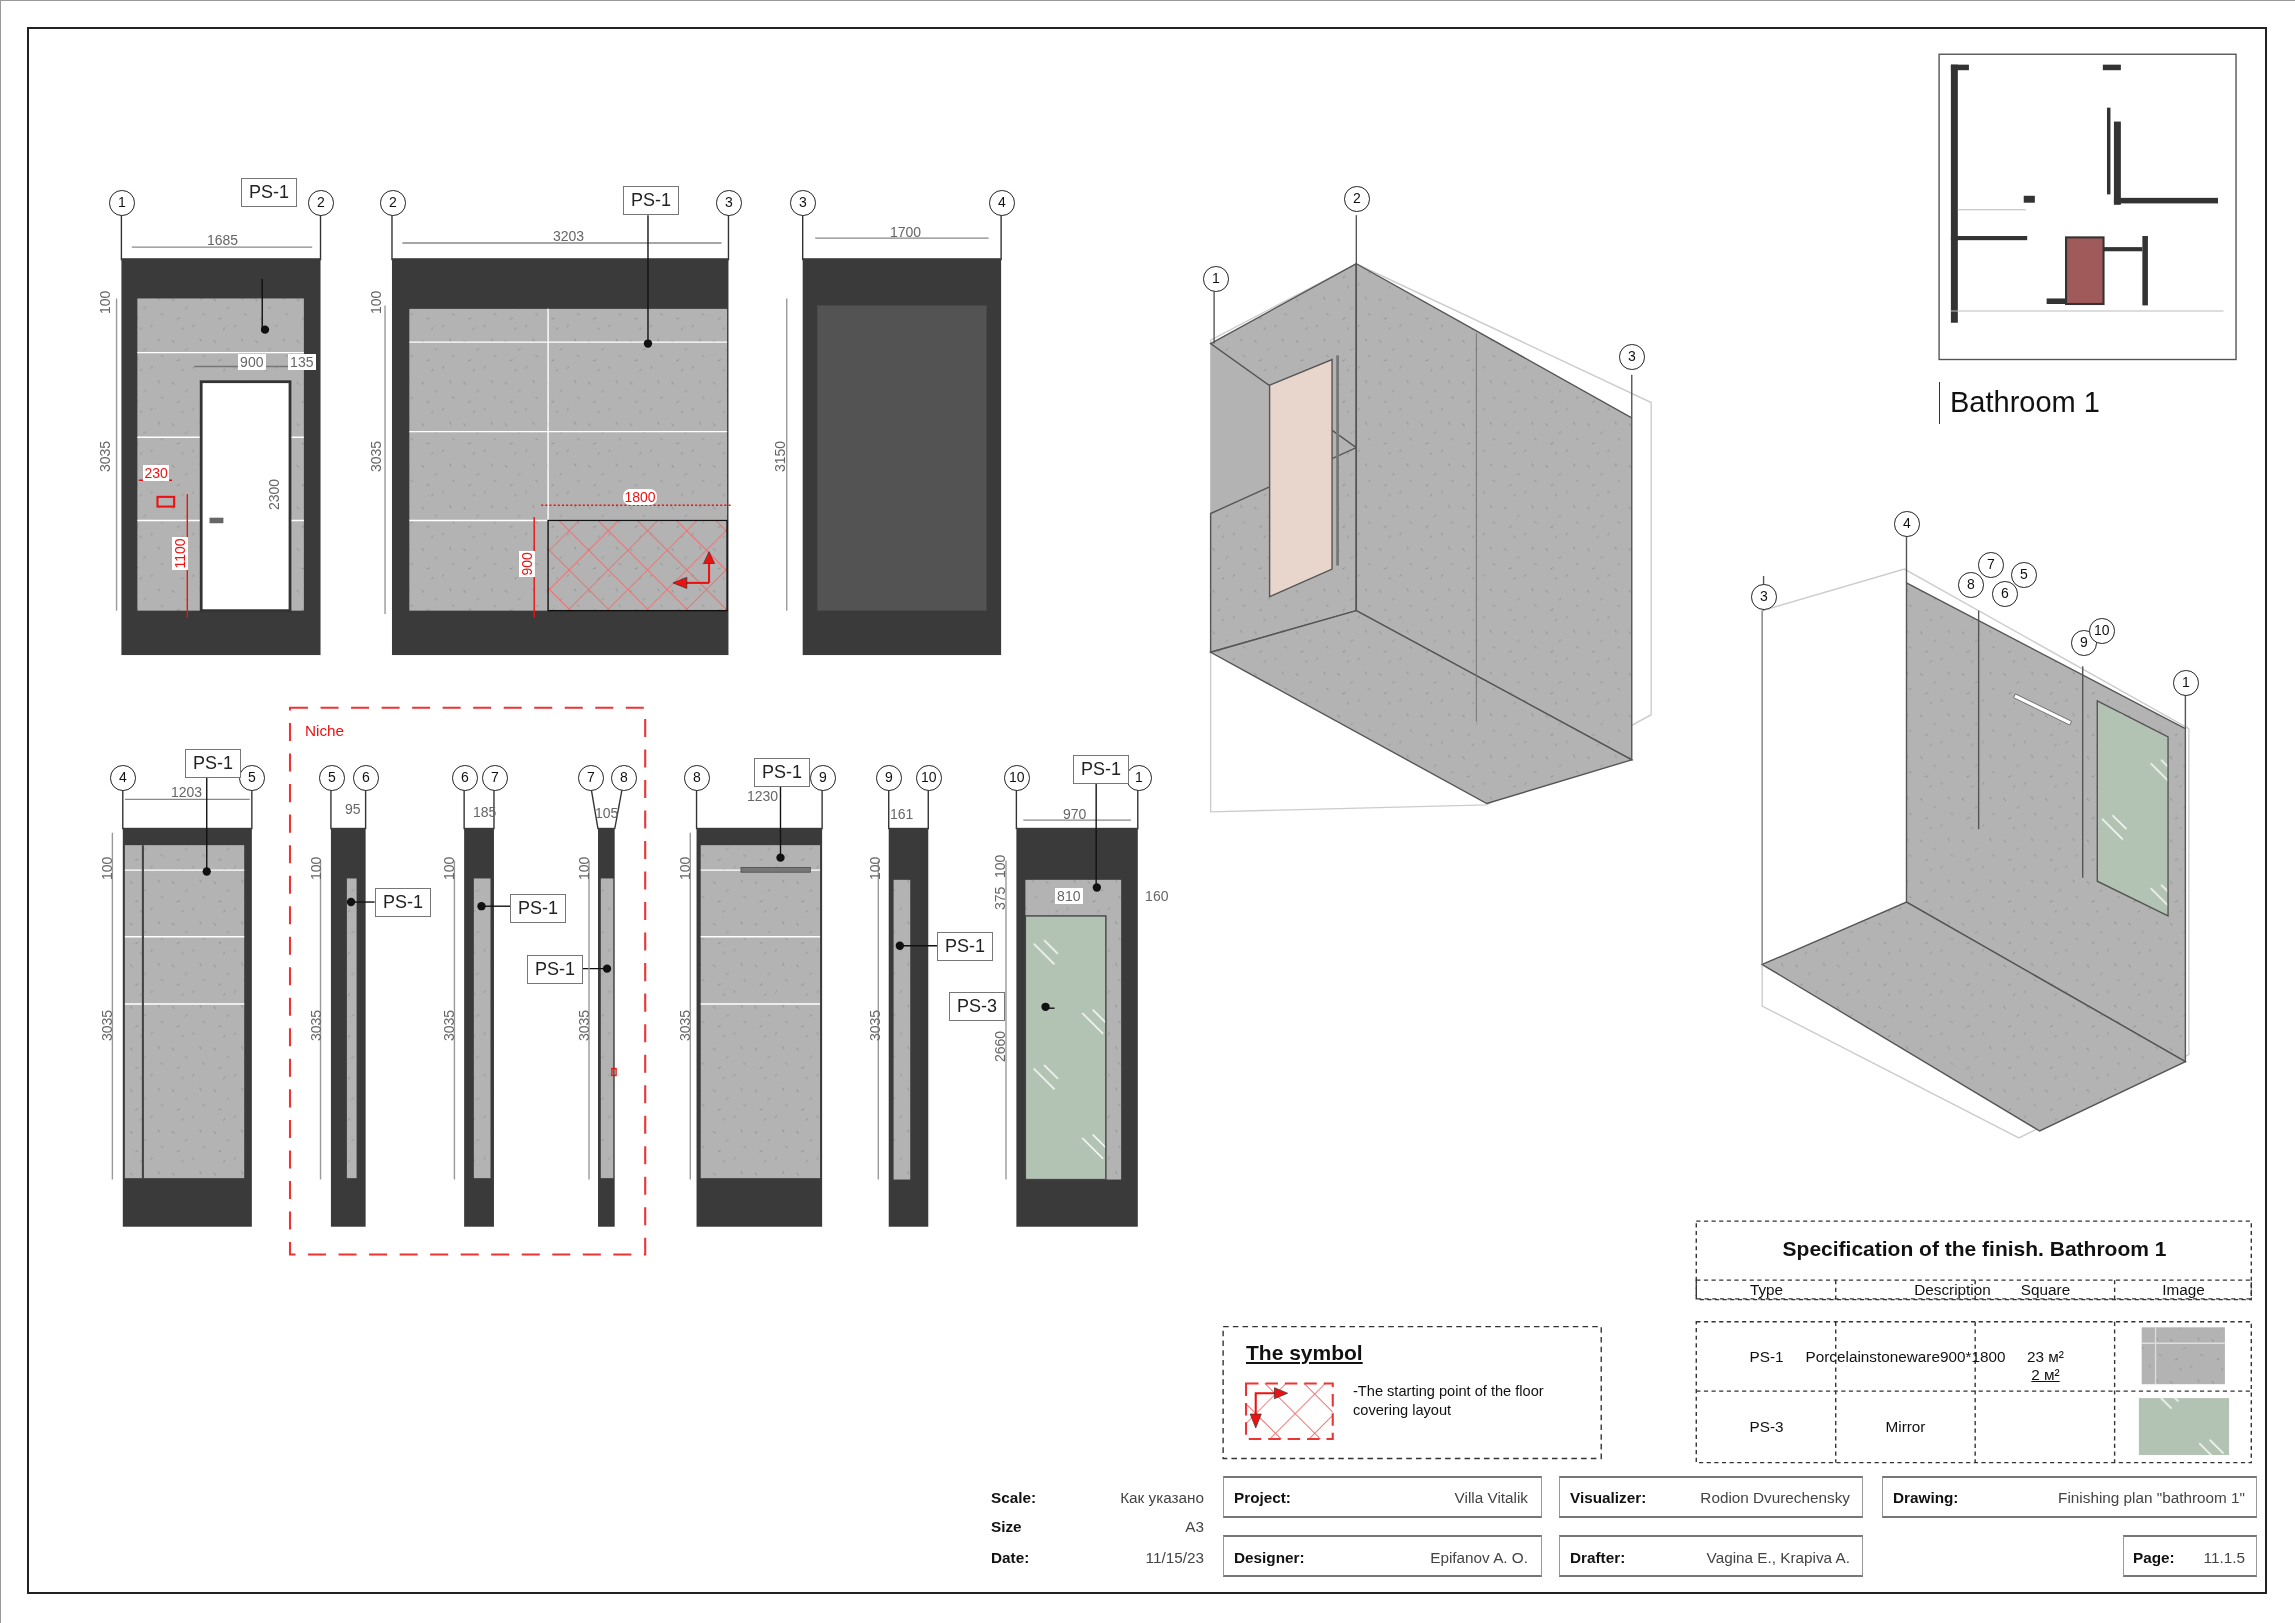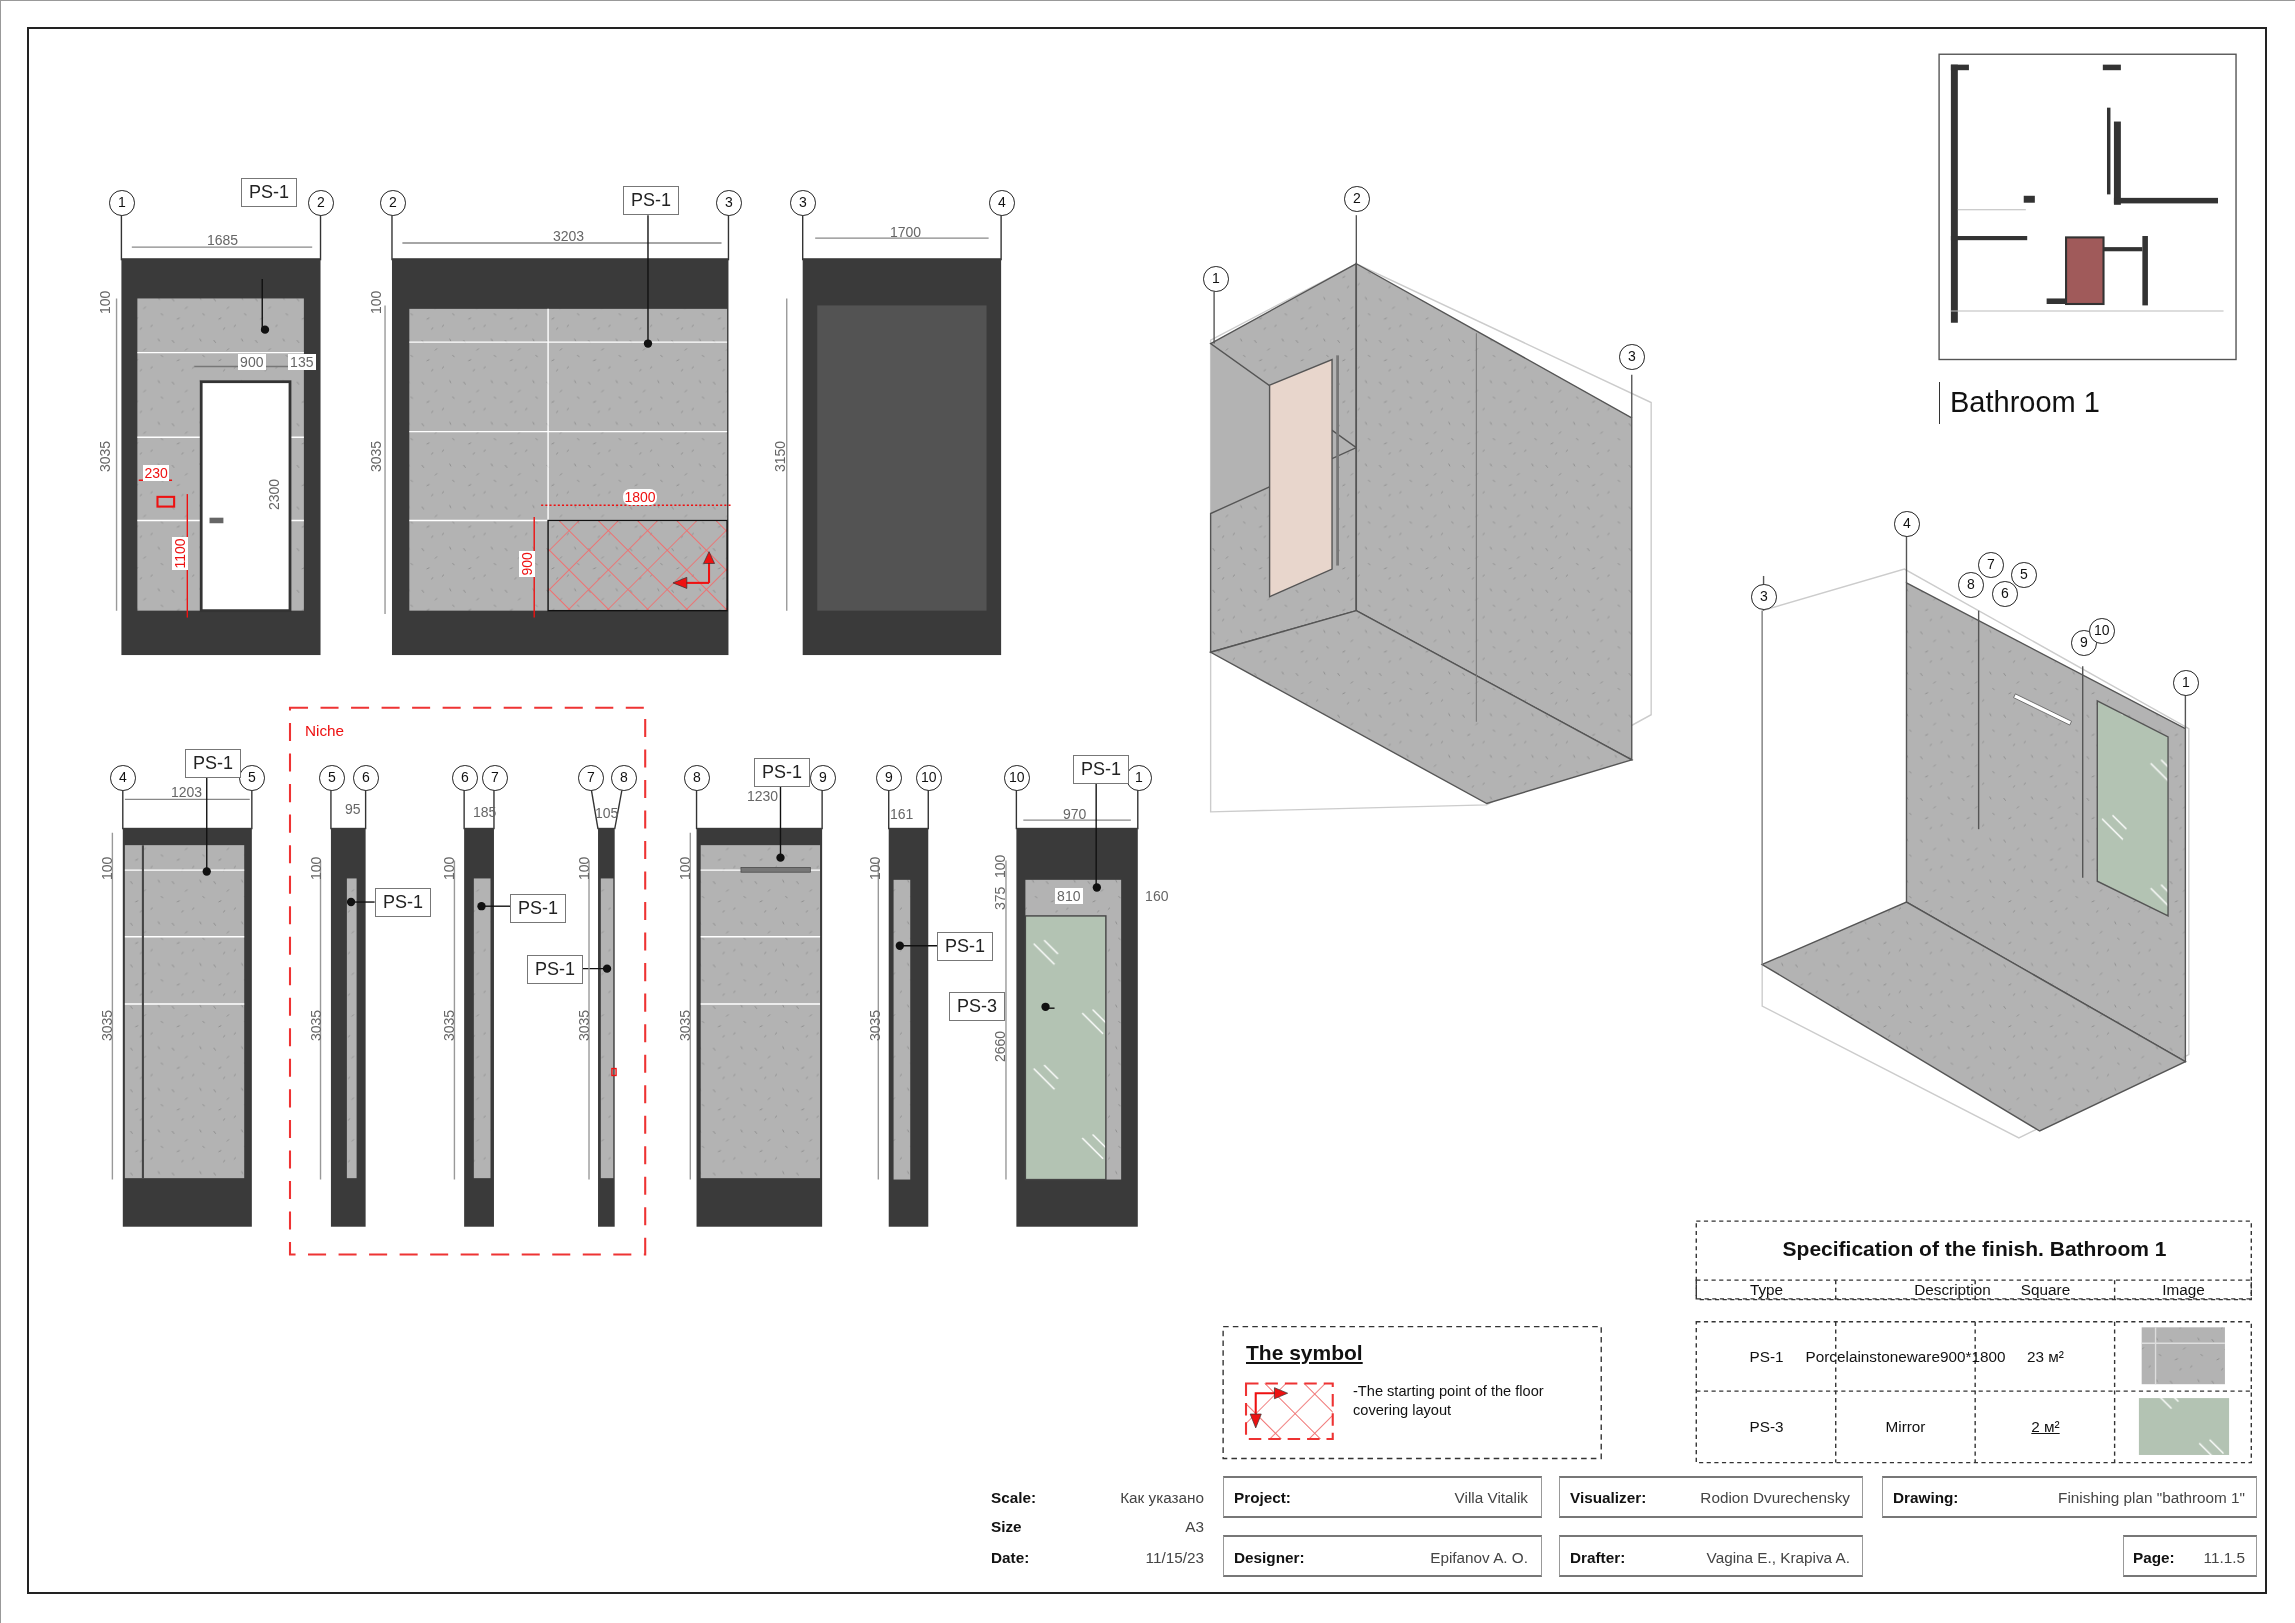--- a/index.html
+++ b/index.html
@@ -372,21 +372,21 @@
   <div class="cell" style="left:1697px;top:1322px;width:139px;height:69px;">PS-1</div>
   <div class="cell" style="left:1836px;top:1322px;width:139px;height:69px;flex-direction:row;">
     <span>Porcelain</span>
     <span>stoneware</span>
     <span>900*1800</span>
   </div>
   <div class="cell" style="left:1976px;top:1322px;width:139px;height:69px;">23 м²</div>
 
   <div class="cell" style="left:1697px;top:1391px;width:139px;height:71px;">PS-3</div>
   <div class="cell" style="left:1836px;top:1391px;width:139px;height:71px;">Mirror</div>
-  <div class="cell" style="left:1976px;top:1391px;width:139px;height:71px;text-decoration:underline;">2 м²</div>
+  <div class="cell" style="left:1976px;top:1339px;width:139px;height:71px;text-decoration:underline;">2 м²</div>
 </div>
 
 <div class="tb-label" style="left:991px;top:1489px;">Scale:</div>
 <div class="tb-value" style="left:1083px;top:1489px;width:121px;">Как указано</div>
 <div class="tb-label" style="left:991px;top:1518px;">Size</div>
 <div class="tb-value" style="left:1083px;top:1518px;width:121px;">A3</div>
 <div class="tb-label" style="left:991px;top:1549px;">Date:</div>
 <div class="tb-value" style="left:1083px;top:1549px;width:121px;">11/15/23</div>
 
 <div class="tb-box" style="left:1223px;top:1476px;width:319px;height:42px;"></div>

